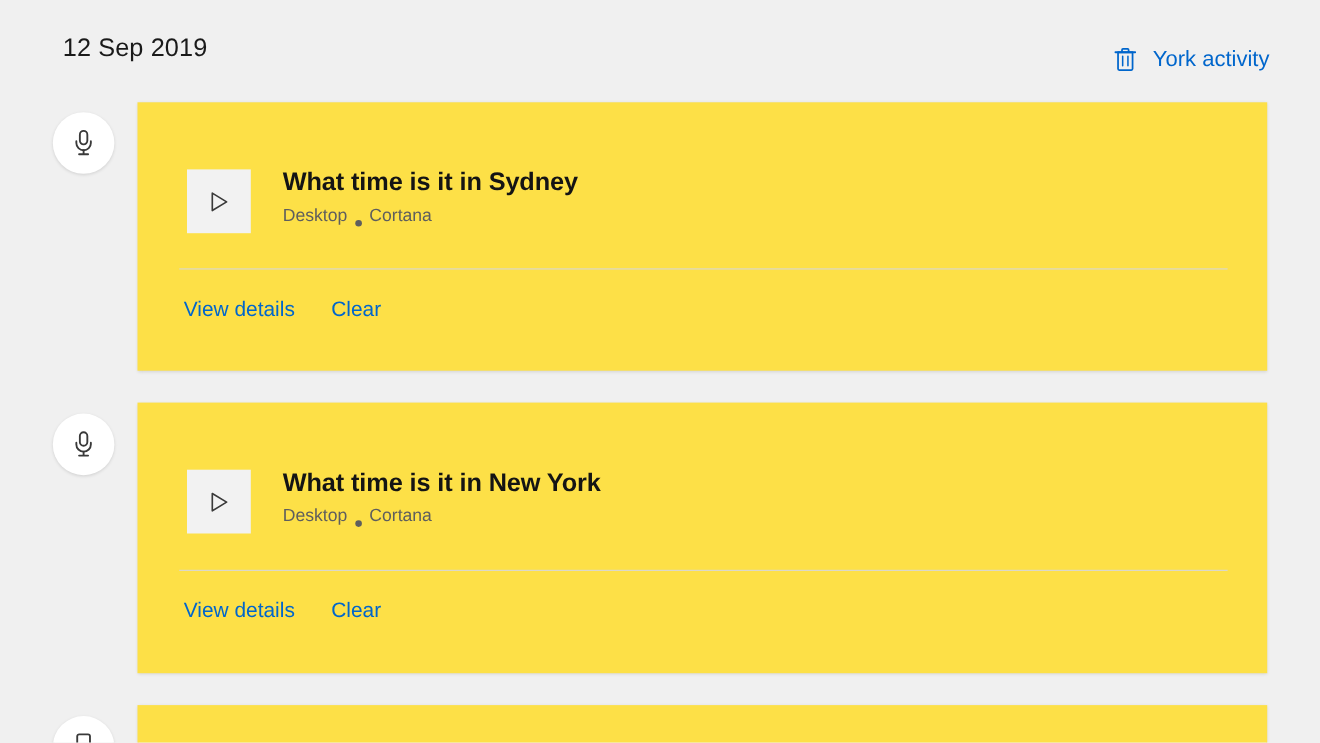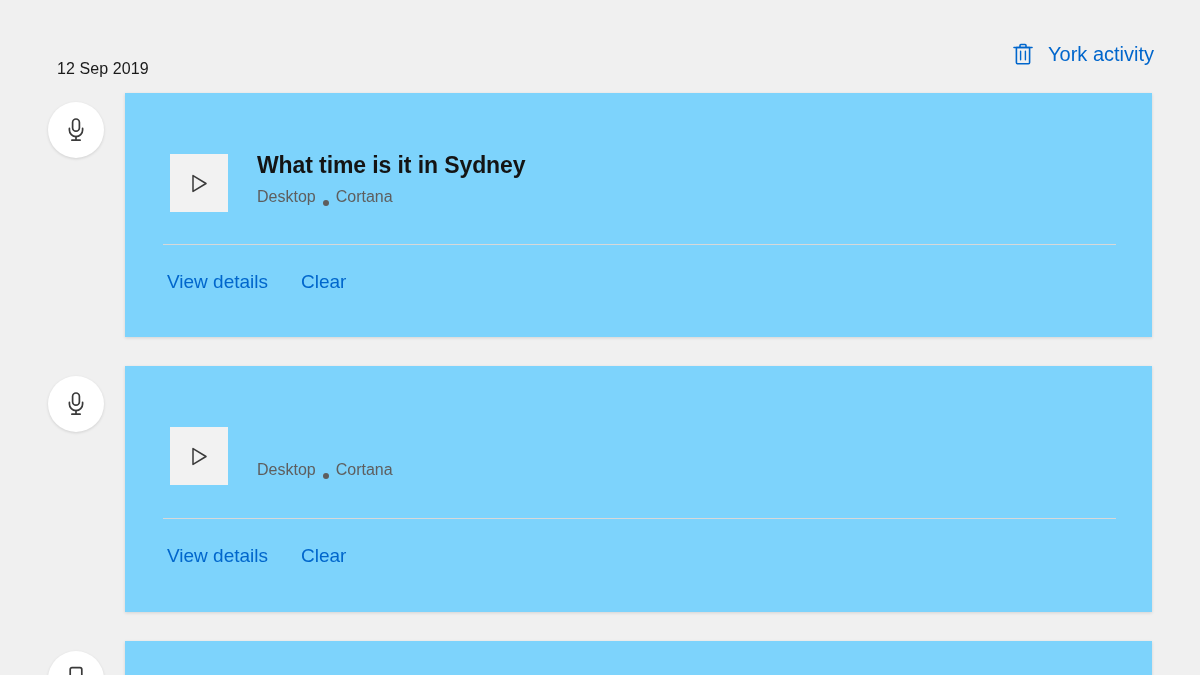--- a/index.html
+++ b/index.html
@@ -20,22 +20,22 @@
   .header {
     position: absolute;
     left: 0;
     top: 0;
     width: 1200px;
     height: 93px;
   }
   .date-label {
     position: absolute;
     left: 57px;
-    top: 60px;
-    font-size: 16px;
+    top: 30px;
+    font-size: 23px;
     color: #1a1a1a;
     letter-spacing: 0.1px;
     white-space: nowrap;
   }
   .clear-activity {
     position: absolute;
     right: 46px;
     top: 42px;
     display: flex;
     align-items: center;
@@ -79,21 +79,21 @@
     align-items: center;
     justify-content: center;
     z-index: 3;
   }
   .avatar svg { display: block; }
 
   .card {
     position: absolute;
     left: 125px;
     width: 1027px;
-    background: #7dd3fc;
+    background: #fde047;
     box-shadow: 0 1px 3px rgba(0,0,0,0.12);
     box-sizing: border-box;
     overflow: hidden;
   }
   .card-body {
     position: relative;
     height: 150px;
   }
   .thumb {
     position: absolute;
@@ -230,20 +230,21 @@
 
     <div class="card" style="top:0; height:246px;">
       <div class="card-body">
         <div class="thumb">
           <span>
             <svg width="17" height="19" viewBox="0 0 17 19" fill="none">
               <path d="M2 1.6 15 9.5 2 17.4z" stroke="#3a3a3a" stroke-width="1.5" stroke-linejoin="round" fill="none"></path>
             </svg>
           </span>
         </div>
+        <div class="card-title">What time is it in New York</div>
         <div class="card-subtitle">
           <span>Desktop</span>
           <span class="dot-sep"></span>
           <span>Cortana</span>
         </div>
       </div>
       <div class="divider" style="top:152px;"></div>
       <div class="card-actions" style="top:179px;">
         <span class="action-link">View details</span>
         <span class="action-link">Clear</span>

